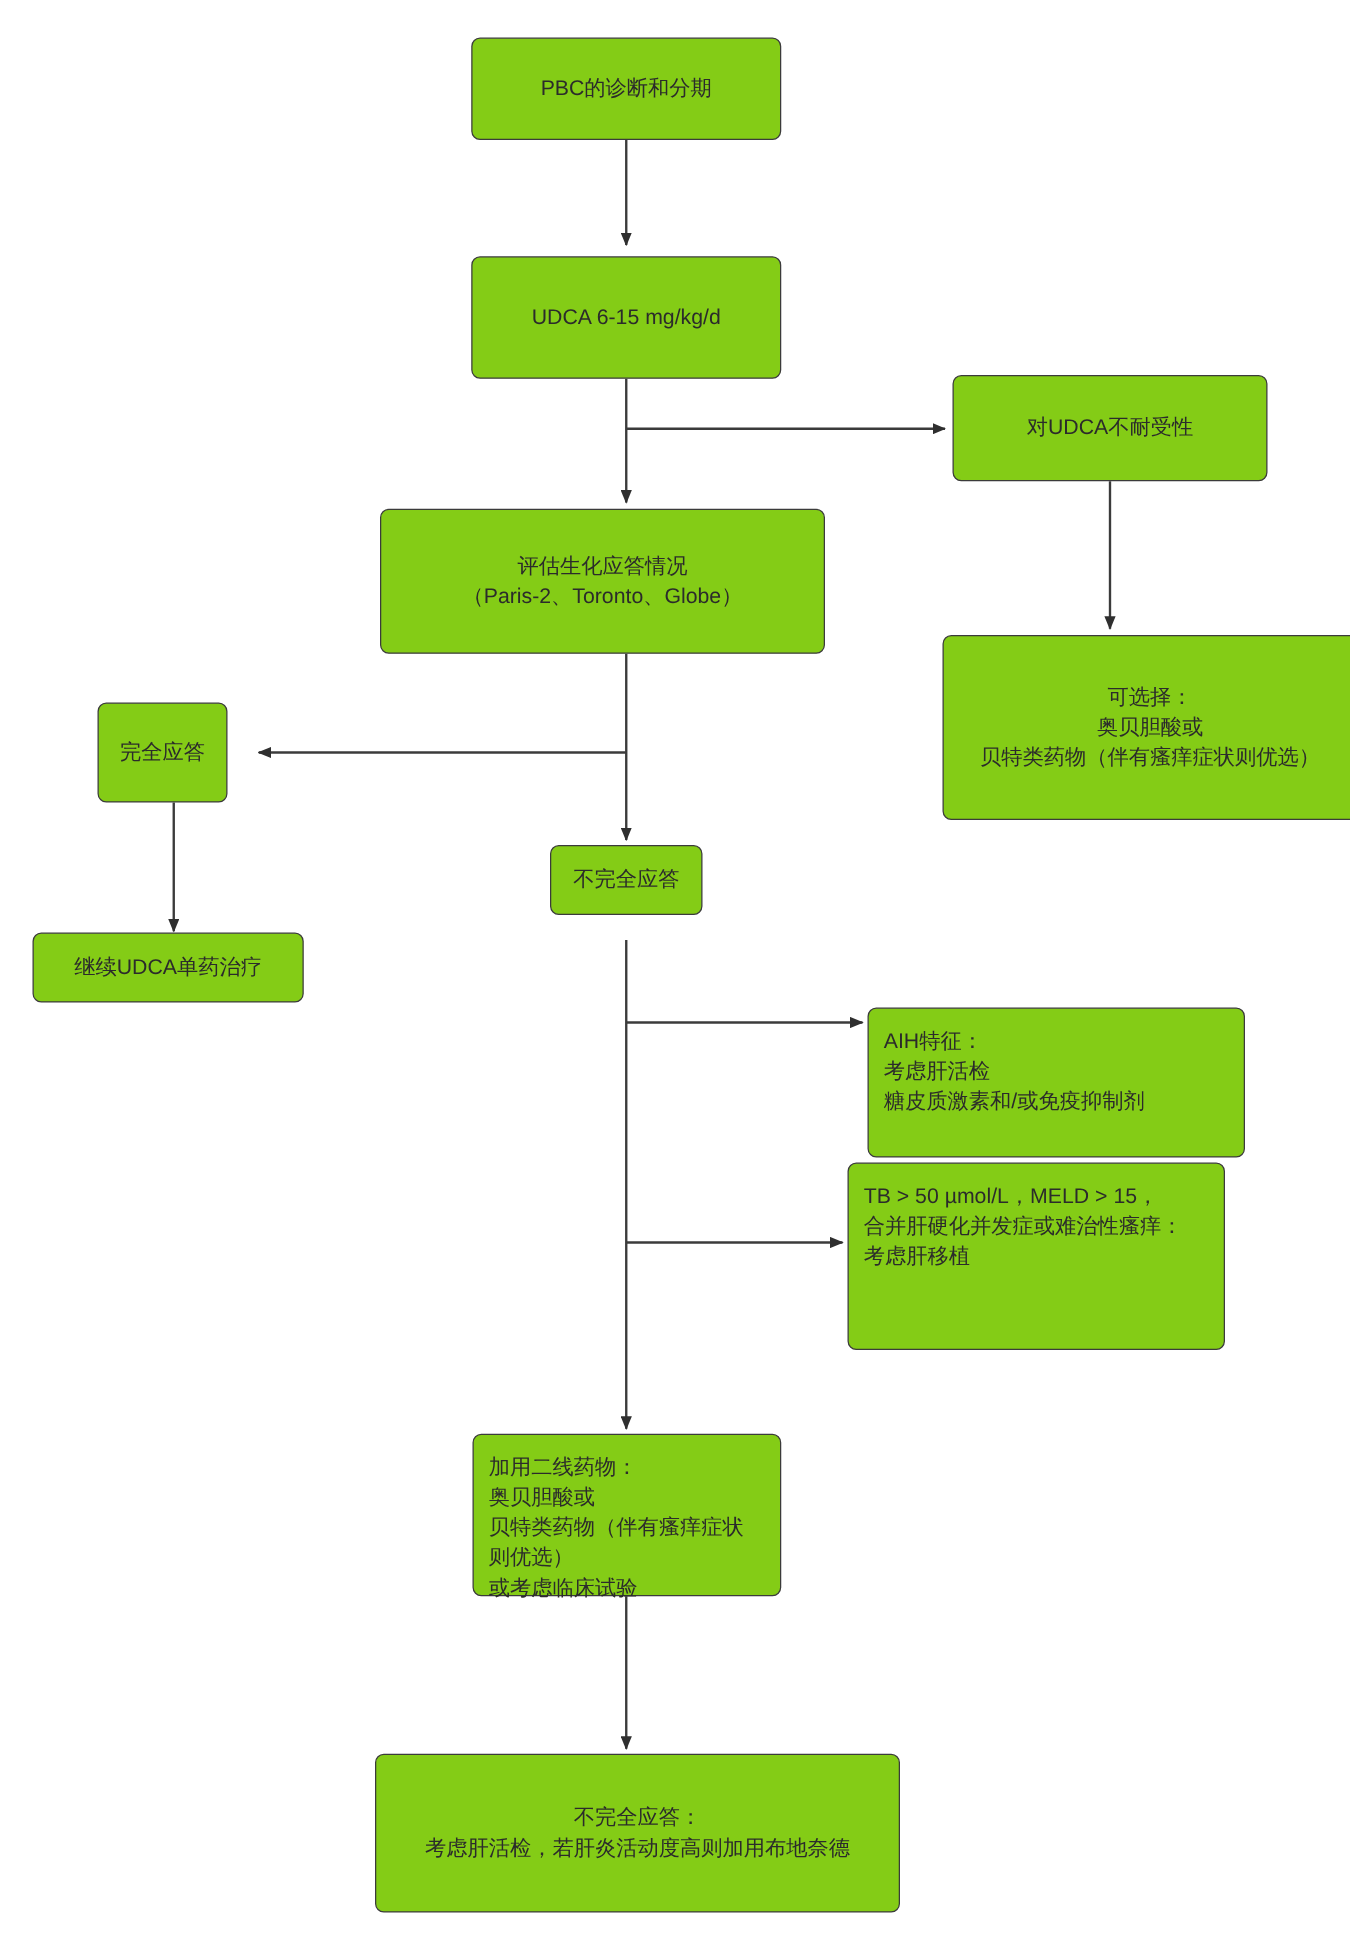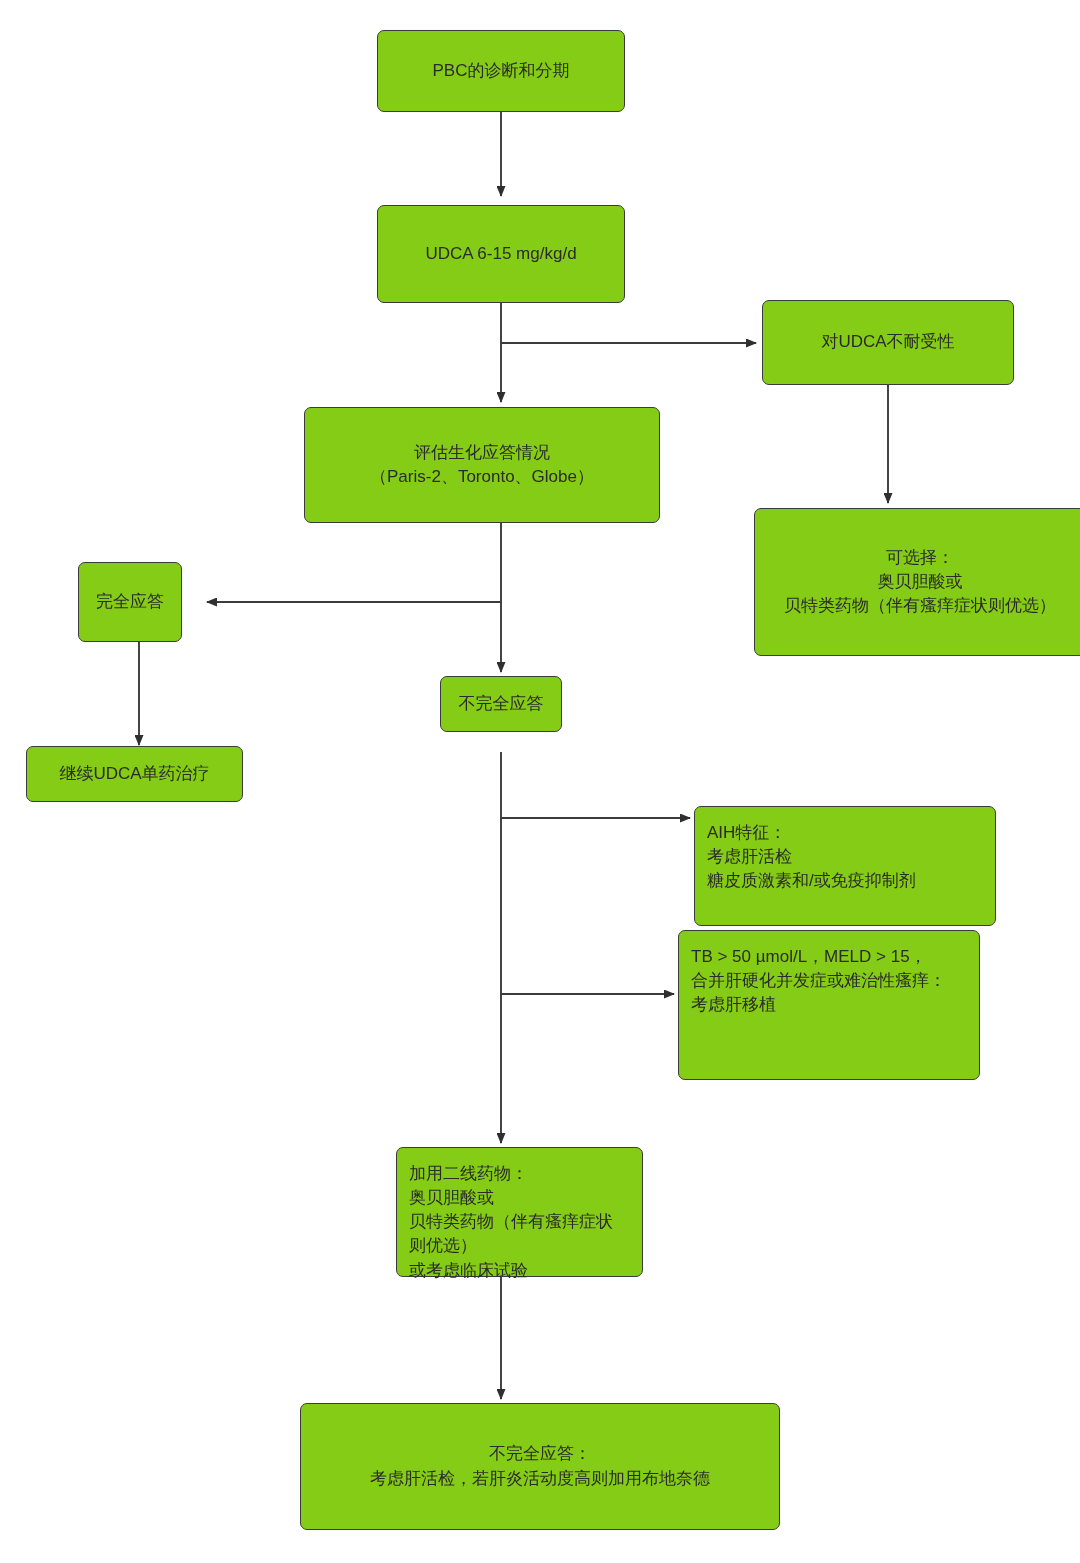--- a/index.html
+++ b/index.html
@@ -129,26 +129,26 @@
 考虑肝活检
 糖皮质激素和/或免疫抑制剂</span>
   </div>
 
   <div class="node left-align top-align" style="left:678px; top:930px; width:302px; height:150px;">
     <span class="txt">TB &gt; 50 µmol/L，MELD &gt; 15，
 合并肝硬化并发症或难治性瘙痒：
 考虑肝移植</span>
   </div>
 
-  <div class="node left-align top-align" style="left:378px; top:1147px; width:247px; height:130px;margin-left:18px;">
+  <div class="node left-align top-align" style="left:378px; top:1147px; width:247px; height:130px;">
     <span class="txt">加用二线药物：
 奥贝胆酸或
 贝特类药物（伴有瘙痒症状
 则优选）
 或考虑临床试验</span>
   </div>
 
-  <div class="node center" style="left:300px; top:1403px; width:480px; height:127px;">
+  <div class="node center" style="left:300px; top:1403px; width:420px; height:127px;">
     <span class="txt">不完全应答：
 考虑肝活检，若肝炎活动度高则加用布地奈德</span>
   </div>
 
 </div>
 
 </body></html>

